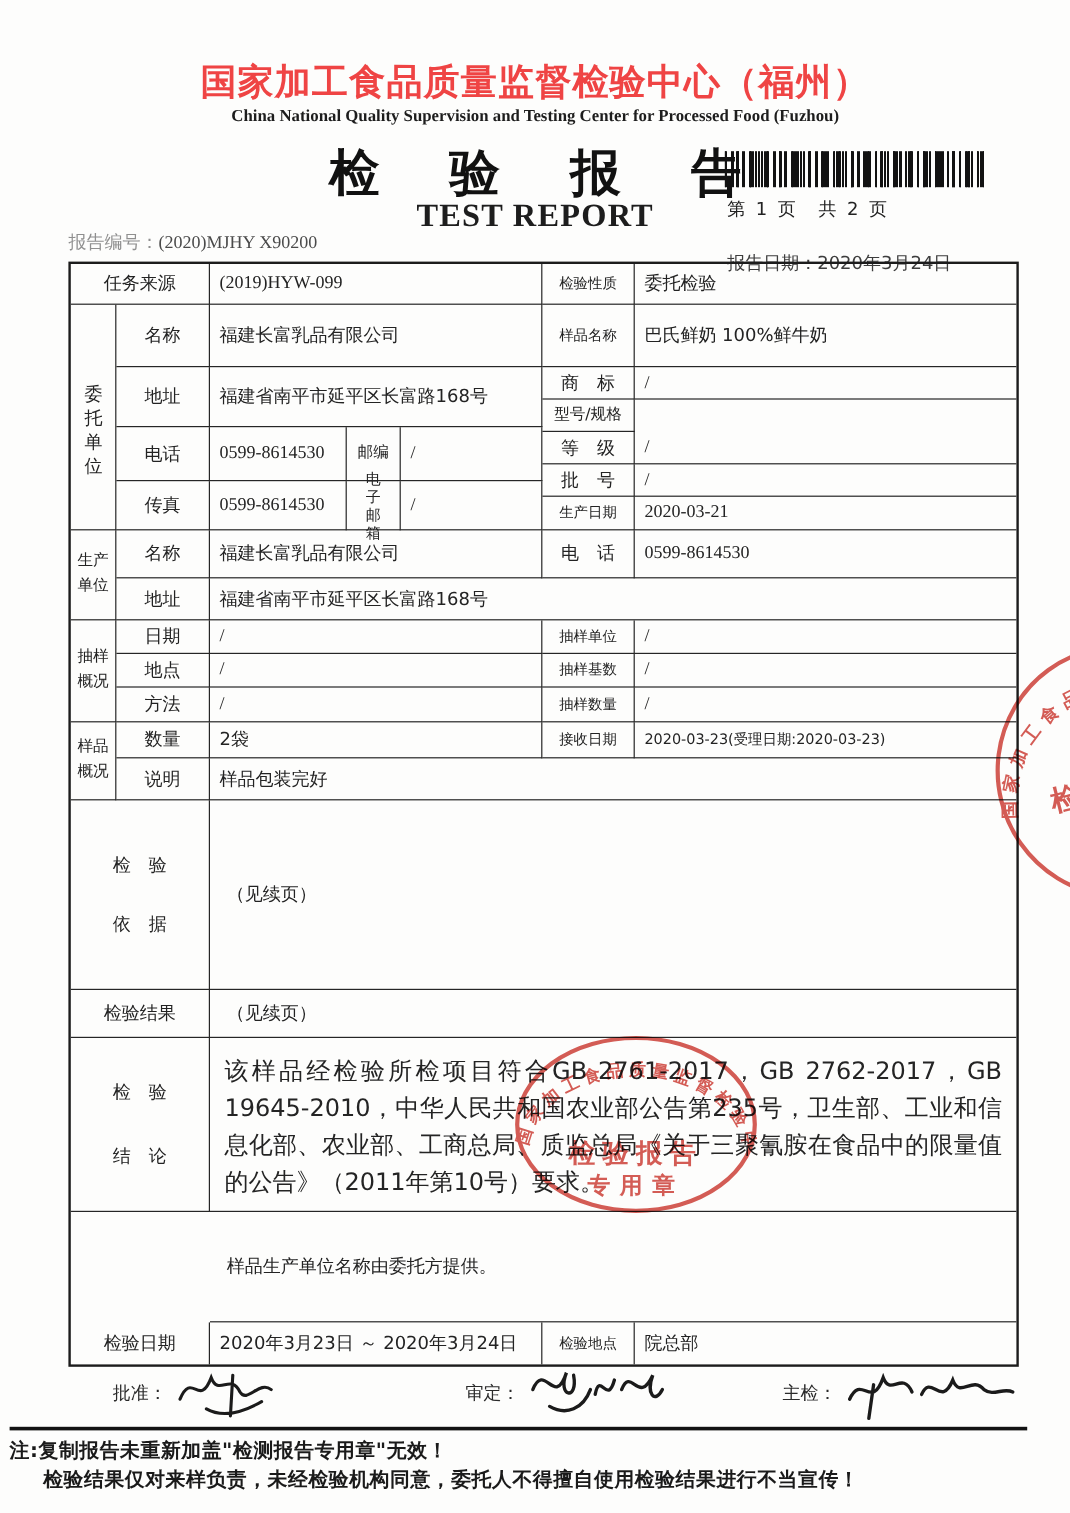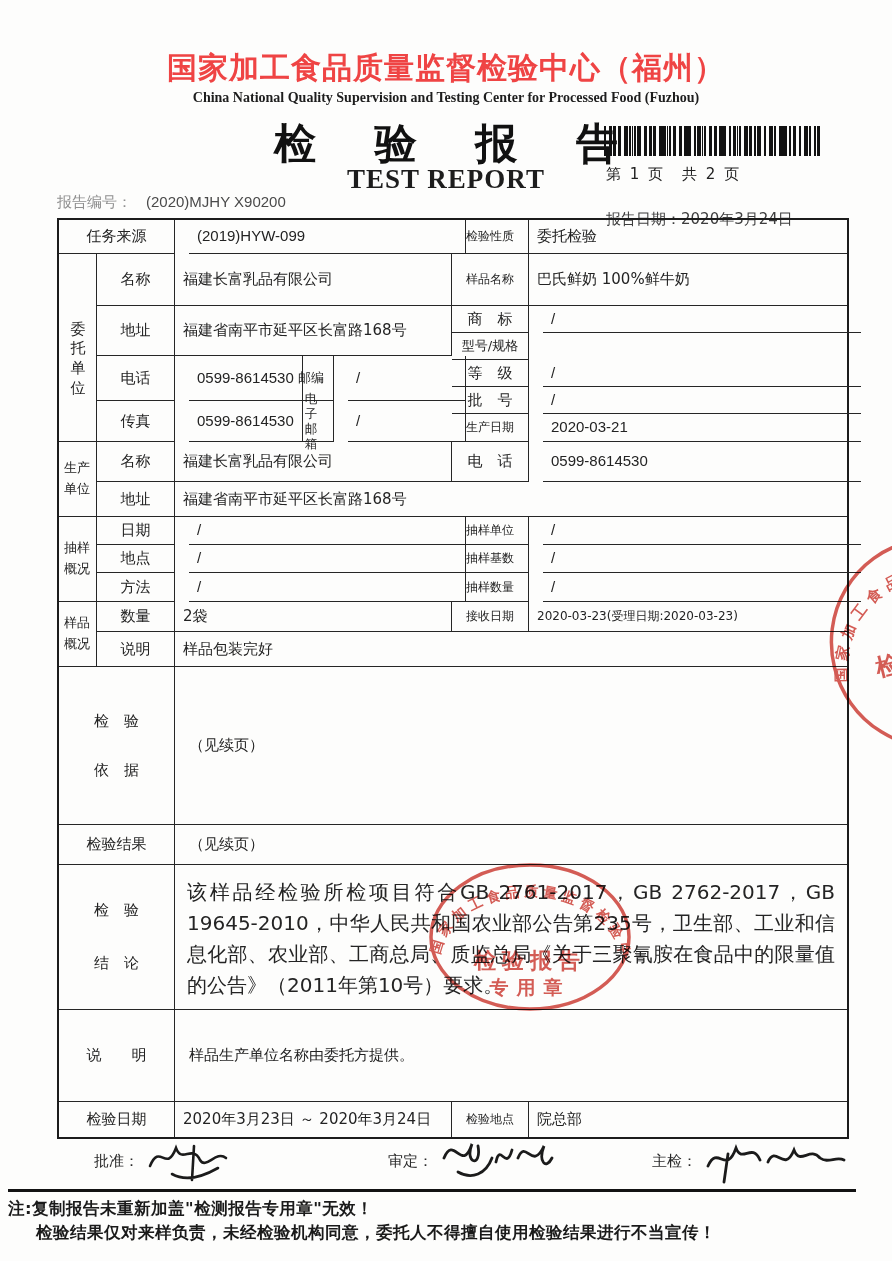--- a/index.html
+++ b/index.html
@@ -4,21 +4,21 @@
 <style>
   html,body{margin:0;padding:0;background:#ffffff;}
   .page{
     position:relative; width:892px; height:1261px; overflow:hidden;
     background:#fdfdfc; color:#1d1d1d;
     font-family:"DejaVu Sans","Liberation Sans",sans-serif;
   }
   .abs{position:absolute;}
   .center{left:0;right:0;text-align:center;}
   .serif{font-family:"Liberation Serif","DejaVu Serif",serif;}
-  .mono{font-family:Liberation Sans, sans-serif;margin-left:14px;}
+  .mono{font-family:Liberation Serif, serif;}
 
   
   .title-cn{top:48px;font-size:30px;font-weight:bold;letter-spacing:1px;color:#ef4444;}
   .title-en{top:90px;font-size:14px;font-weight:bold;}
   .report-title-cn{top:116px;font-size:42px;font-weight:bold;letter-spacing:22px;padding-left:22px;color:#111;}
   .report-title-en{top:164px;font-size:27px;font-weight:bold;letter-spacing:1px;}
   .barcode{
     left:604px;top:126px;width:216px;height:30px;
     background:
       repeating-linear-gradient(90deg,#121212 0 2px,transparent 2px 5px),
@@ -38,21 +38,21 @@
     display:flex;align-items:center;
     font-size:15px;padding:2px 8px;color:#232323;line-height:1.25;
   }
   .lab{justify-content:center;text-align:center;padding:2px 2px;}
   .val{justify-content:flex-start;}
   .er{border-right:none;}
   .eb{border-bottom:none;}
   .fs14{font-size:12px;}
   .fs13{font-size:13px;}
   .vert{writing-mode:vertical-rl;text-orientation:upright;letter-spacing:20px;justify-content:center;}
-  .grp2{font-size:13px;word-break:break-all;line-height:1.6;text-align:left;padding:2px 5px;}
+  .grp2{font-size:13px;word-break:break-all;line-height:1.6;text-align:center;padding:2px 5px;}
   .small2{font-size:12.5px;line-height:1.2;padding:2px 13px;word-break:break-all;text-align:center;}
   .lab2{flex-direction:column;justify-content:center;gap:30px;}
   .para{align-items:flex-start;padding:12px 12px;font-size:20px;line-height:1.55;text-align:justify;color:#242424;}
 
   
   .stamp{mix-blend-mode:multiply;opacity:.88;}
   .stamp-main{left:424px;top:858px;}
   .stamp-right{left:824px;top:532px;transform:rotate(-14deg);}
 
   
@@ -153,21 +153,20 @@
 
     <div class="cell lab" style="left:0;top:605px;width:116px;height:40px">检验结果</div>
     <div class="cell val er" style="left:116px;top:605px;width:672px;height:40px;padding-left:14px">（见续页）</div>
 
     <div class="cell lab lab2" style="left:0;top:645px;width:116px;height:145px;gap:34px">
       <span>检　验</span>
       <span>结　论</span>
     </div>
     <div class="cell para er" style="left:116px;top:645px;width:672px;height:145px">该样品经检验所检项目符合GB 2761-2017，GB 2762-2017，GB 19645-2010，中华人民共和国农业部公告第235号，卫生部、工业和信息化部、农业部、工商总局、质监总局《关于三聚氰胺在食品中的限量值的公告》（2011年第10号）要求。</div>
 
-    <div class="cell lab" style="left:0;top:790px;width:116px;height:92px">说　　明</div>
     <div class="cell val er" style="left:116px;top:790px;width:672px;height:92px;padding-left:14px">样品生产单位名称由委托方提供。</div>
 
     <div class="cell lab eb" style="left:0;top:882px;width:116px;height:35px">检验日期</div>
     <div class="cell val eb" style="left:116px;top:882px;width:277px;height:35px">2020年3月23日 ～ 2020年3月24日</div>
     <div class="cell lab fs14 eb" style="left:393px;top:882px;width:77px;height:35px">检验地点</div>
     <div class="cell val er eb" style="left:470px;top:882px;width:318px;height:35px">院总部</div>
   </div>
 
   <div class="abs stamp stamp-main">
     <svg width="212" height="158" viewBox="0 0 212 158">

